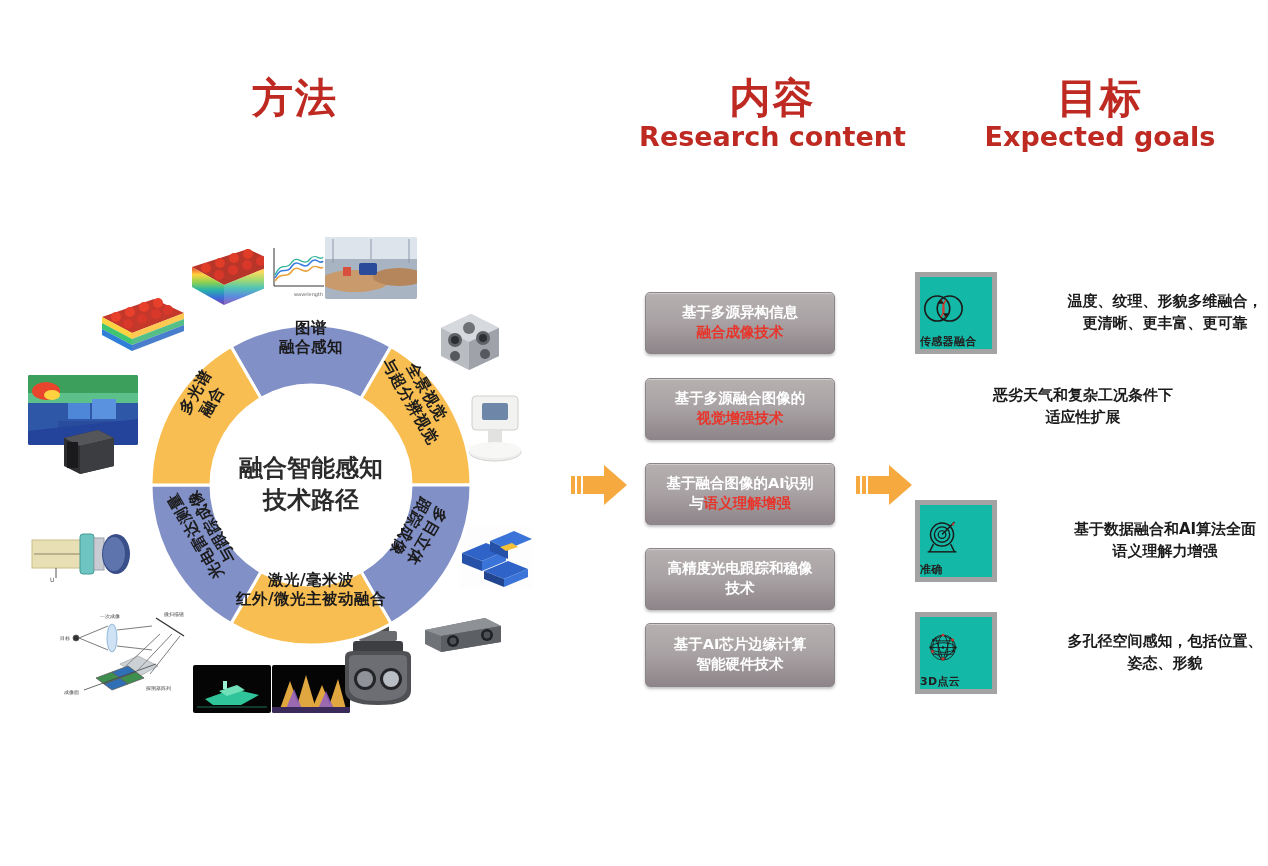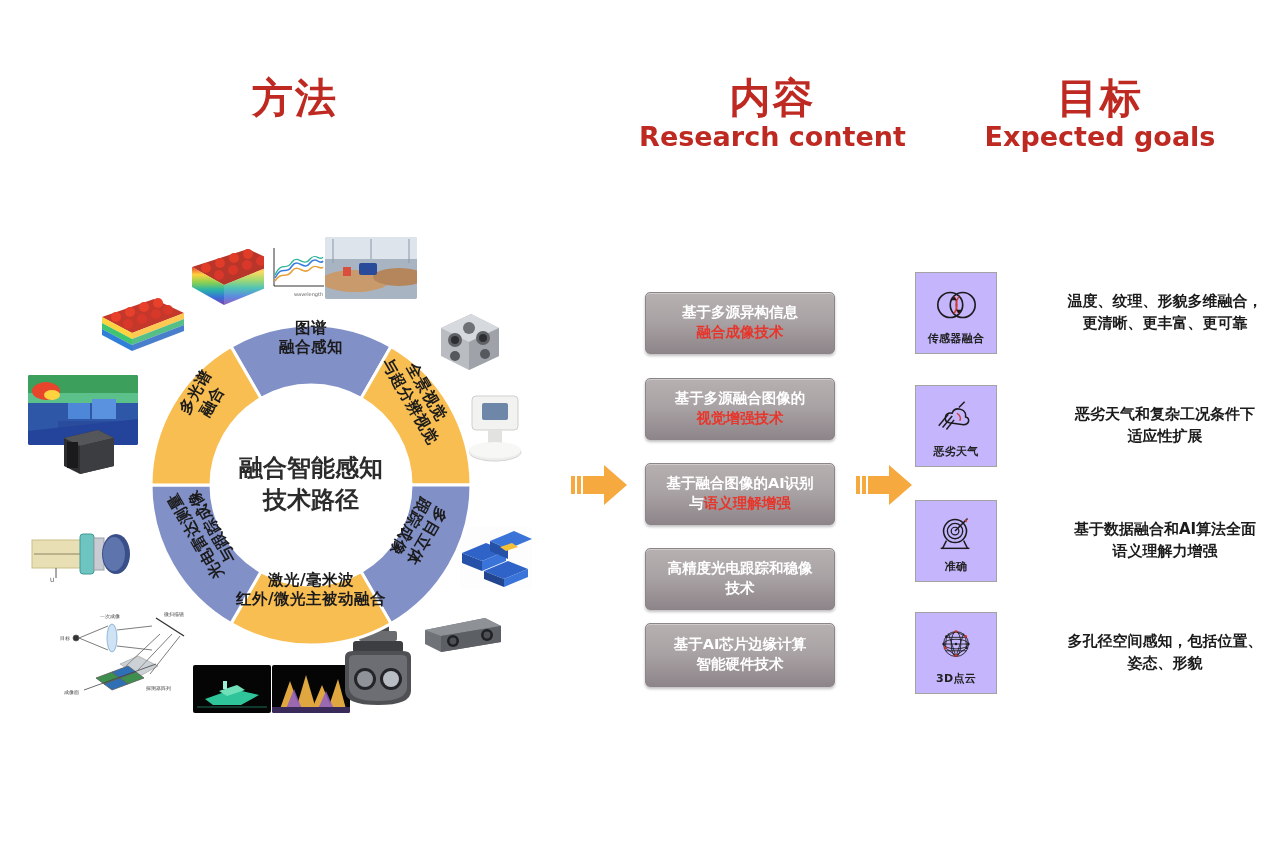--- a/index.html
+++ b/index.html
@@ -49,22 +49,22 @@
     color:#ffffff;padding:8px 6px;box-sizing:border-box;
   }
   .capsule .hl{color:#E8352B;}
 
   
   .arrow{position:absolute;}
 
   
   .goal-row{position:absolute;left:915px;display:flex;align-items:center;}
   .goal-card{
-    width:82px;height:82px;border:1px solid #a3a3a3;background:#c4b5fd;
-    display:flex;flex-direction:column;align-items:center;justify-content:flex-start;
+    width:82px;height:82px;border:5px solid #a3a3a3;background:#14b8a6;
+    display:flex;flex-direction:column;justify-content:flex-start;
     box-sizing:border-box;padding-top:10px;flex:0 0 auto;
   }
   .goal-card .glyph{width:46px;height:44px;display:block;}
   .goal-card .cap{font-size:11px;font-weight:bold;color:#222;margin-top:4px;letter-spacing:.3px;}
   .goal-text{
     margin-left:38px;font-size:15px;font-weight:bold;color:#1b1b1b;
     line-height:1.45;white-space:pre-line;text-align:center;width:260px;
   }
 </style>
 </head>
@@ -385,33 +385,20 @@
         <polygon points="22,13 19,17 25,17" fill="#1b1b1b"></polygon>
         <polygon points="27,31 24,27 30,27" fill="#1b1b1b"></polygon>
       </svg>
       <div class="cap">传感器融合</div>
     </div>
     <div class="goal-text">温度、纹理、形貌多维融合，
 更清晰、更丰富、更可靠</div>
   </div>
 
   <div class="goal-row" style="top:385px;">
-    <div class="goal-card">
-      <svg class="glyph" viewBox="0 0 48 44">
-        <path d="M17,27 q-5,-1 -4,-6 q1,-5 7,-4 q2,-6 9,-4 q6,2 5,8 q4,1 3,5 q-1,3 -5,3 Z" fill="none" stroke="#1b1b1b" stroke-width="1.6"></path>
-        <path d="M25,17 q5,3 3,8" fill="none" stroke="#d43a2c" stroke-width="1.4"></path>
-        <g stroke="#1b1b1b" stroke-width="1.5">
-          <line x1="6" y1="30" x2="16" y2="18"></line>
-          <line x1="10" y1="32" x2="20" y2="20"></line>
-          <line x1="14" y1="34" x2="22" y2="24"></line>
-          <line x1="27" y1="11" x2="33" y2="5"></line>
-        </g>
-      </svg>
-      <div class="cap">恶劣天气</div>
-    </div>
     <div class="goal-text">恶劣天气和复杂工况条件下
 适应性扩展</div>
   </div>
 
   <div class="goal-row" style="top:500px;">
     <div class="goal-card">
       <svg class="glyph" viewBox="0 0 48 44">
         <circle cx="23" cy="20" r="12" fill="none" stroke="#1b1b1b" stroke-width="1.6"></circle>
         <circle cx="23" cy="20" r="8" fill="none" stroke="#1b1b1b" stroke-width="1.4"></circle>
         <circle cx="23" cy="20" r="4" fill="none" stroke="#1b1b1b" stroke-width="1.3"></circle>

